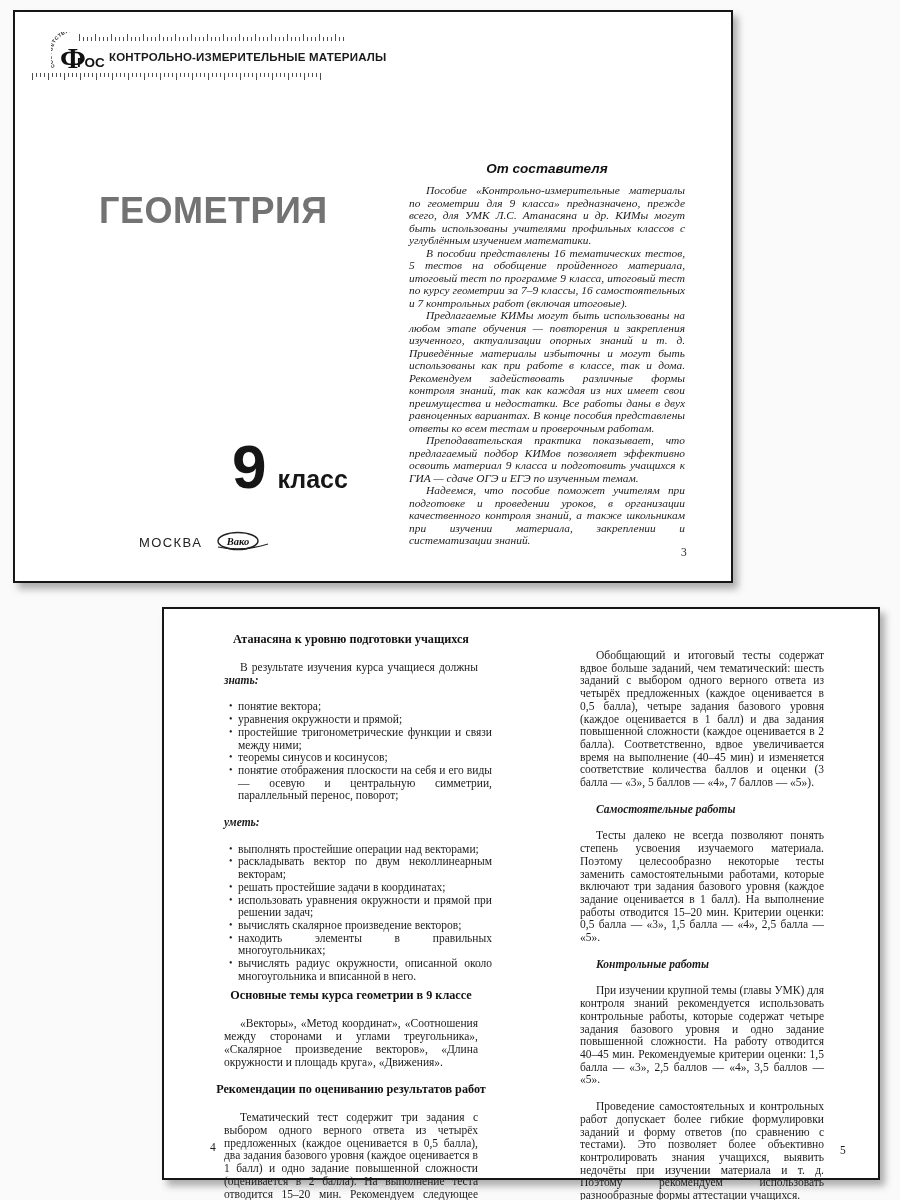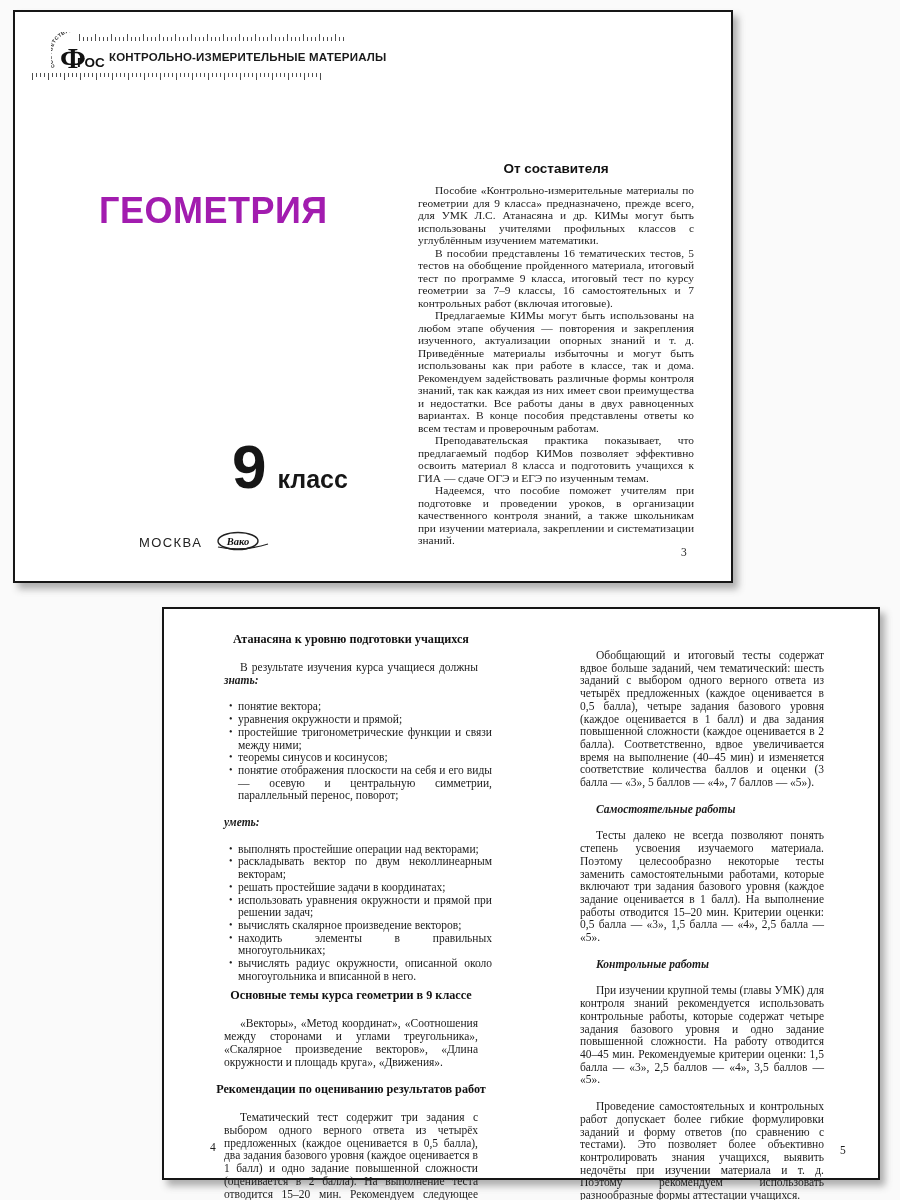--- a/index.html
+++ b/index.html
@@ -28,30 +28,30 @@
   .ruler-b{left:17px;top:61px;width:292px;
     background:
       repeating-linear-gradient(90deg,#4d4d4d 0 1px,transparent 1px 4px),
       repeating-linear-gradient(90deg,#4d4d4d 0 1px,transparent 1px 16px);
     background-size:100% 4px,100% 7px;background-repeat:no-repeat;
     background-position:left top,left top;}
 
   
   .geo-title{position:absolute;left:84px;top:181px;
     font-family:"Liberation Sans",sans-serif;font-weight:bold;
-    font-size:36px;letter-spacing:.5px;line-height:1;color:#a21caf;}
+    font-size:36px;letter-spacing:.5px;line-height:1;color:#737373;}
   .grade{position:absolute;left:217px;top:424px;display:flex;align-items:baseline;gap:11px;
     font-family:"Liberation Sans",sans-serif;font-weight:bold;color:#161616;}
   .grade-num{font-size:62px;line-height:1;}
   .grade-word{font-size:25px;}
   .imprint{position:absolute;left:124px;top:519px;display:flex;align-items:center;gap:14px;}
   .city{font-family:"Liberation Sans",sans-serif;font-size:13px;letter-spacing:1.4px;color:#222;}
 
   
-  .col3{position:absolute;left:403px;top:149px;width:276px;}
+  .col3{position:absolute;left:394px;top:149px;width:276px;font-style:italic;}
   .col3 h2{font-family:"Liberation Sans",sans-serif;font-size:13.5px;
            text-align:center;margin:0 0 8px;color:#111;}
   .col3 p{margin:0;text-align:justify;text-indent:17px;
           font-size:11.4px;line-height:12.5px;}
   .pn3{position:absolute;left:666px;top:534px;font-size:11.5px;}
 
   
   .col4{position:absolute;left:46px;top:23px;width:282px;}
   .col5{position:absolute;left:402px;top:26px;width:272px;}
   .page-spread p{margin:14px;text-align:justify;text-indent:16px;
@@ -103,21 +103,21 @@
       <text x="22" y="13.5" text-anchor="middle" font-family="Liberation Serif, serif" font-size="10.5" font-style="italic" font-weight="bold" fill="#111">Вако</text>
       <path d="M2,16 Q26,21 52,13" fill="none" stroke="#222" stroke-width="1.2"></path>
     </svg>
   </div>
 
   <div class="col3">
     <h2>От составителя</h2>
     <p>Пособие «Контрольно-измерительные материалы по геометрии для 9 класса» предназначено, прежде всего, для УМК Л.С. Атанасяна и др. КИМы могут быть использованы учителями профильных классов с углублённым изучением математики.</p>
     <p>В пособии представлены 16 тематических тестов, 5 тестов на обобщение пройденного материала, итоговый тест по программе 9 класса, итоговый тест по курсу геометрии за 7–9 классы, 16 самостоятельных и 7 контрольных работ (включая итоговые).</p>
     <p>Предлагаемые КИМы могут быть использованы на любом этапе обучения — повторения и закрепления изученного, актуализации опорных знаний и т. д. Приведённые материалы избыточны и могут быть использованы как при работе в классе, так и дома. Рекомендуем задействовать различные формы контроля знаний, так как каждая из них имеет свои преимущества и недостатки. Все работы даны в двух равноценных вариантах. В конце пособия представлены ответы ко всем тестам и проверочным работам.</p>
-    <p>Преподавательская практика показывает, что предлагаемый подбор КИМов позволяет эффективно освоить материал 8 класса и подготовить учащихся к ГИА — сдаче ОГЭ и ЕГЭ по изученным темам.</p>
+    <p>Преподавательская практика показывает, что предлагаемый подбор КИМов позволяет эффективно освоить материал 9 класса и подготовить учащихся к ГИА — сдаче ОГЭ и ЕГЭ по изученным темам.</p>
     <p>Надеемся, что пособие поможет учителям при подготовке и проведении уроков, в организации качественного контроля знаний, а также школьникам при изучении материала, закреплении и систематизации знаний.</p>
   </div>
   <div class="pn3">3</div>
 </div>
 
 <div class="page page-spread">
 
   <div class="col4">
     <h3>Атанасяна к уровню подготовки учащихся</h3>
     <p><span>В результате изучения курса учащиеся должны </span><span class="lab">знать:</span></p>

